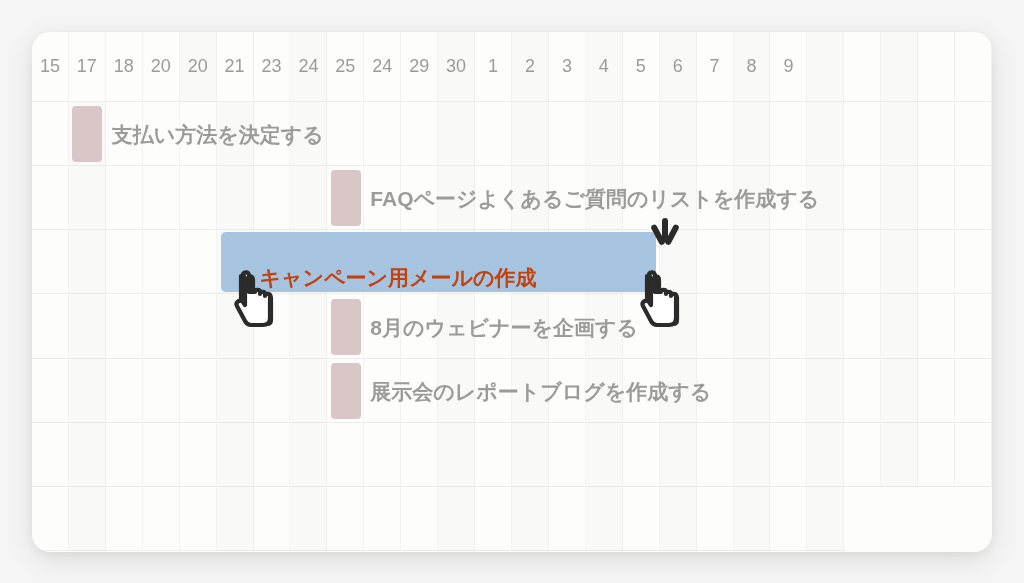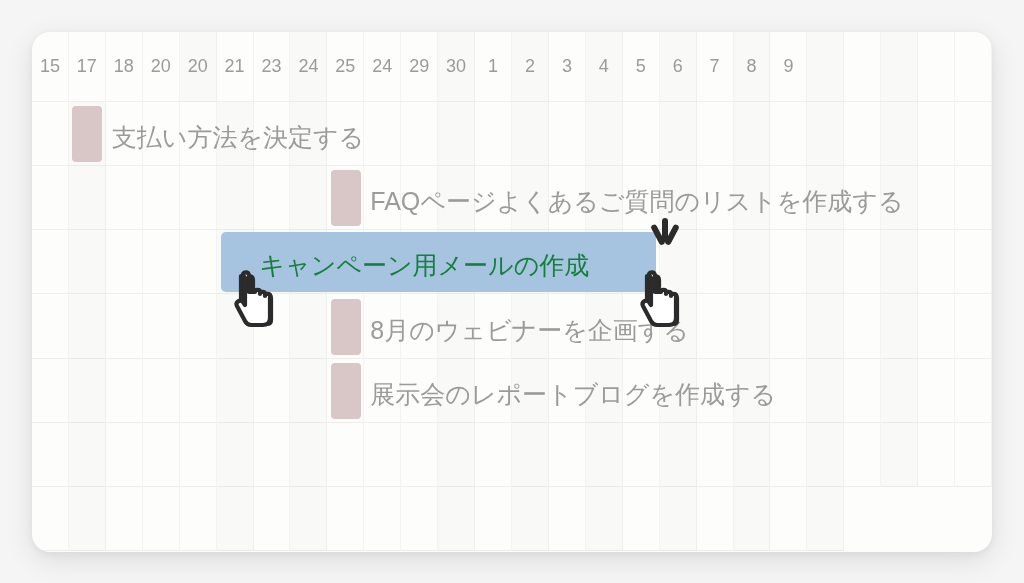--- a/index.html
+++ b/index.html
@@ -54,25 +54,25 @@
   }
   .bar {
     position: absolute;
     background: #a6c3e0;
     border-radius: 5px;
     height: 60px;
   }
   .task-label {
     position: absolute;
     color: #9b9b99;
-    font-size: 25px;
-    font-weight: 400;
+    font-size: 21px;
+    font-weight: 700;
     white-space: nowrap;
   }
-  .task-label.active { color: #15803d; }
+  .task-label.active { color: #c2410c; margin-top: 15px; }
   .cursor {
     position: absolute;
     width: 64px;
     height: 64px;
   }
   .cursor svg { width: 100%; height: 100%; }
   .burst {
     position: absolute;
     width: 60px;
     height: 48px;

